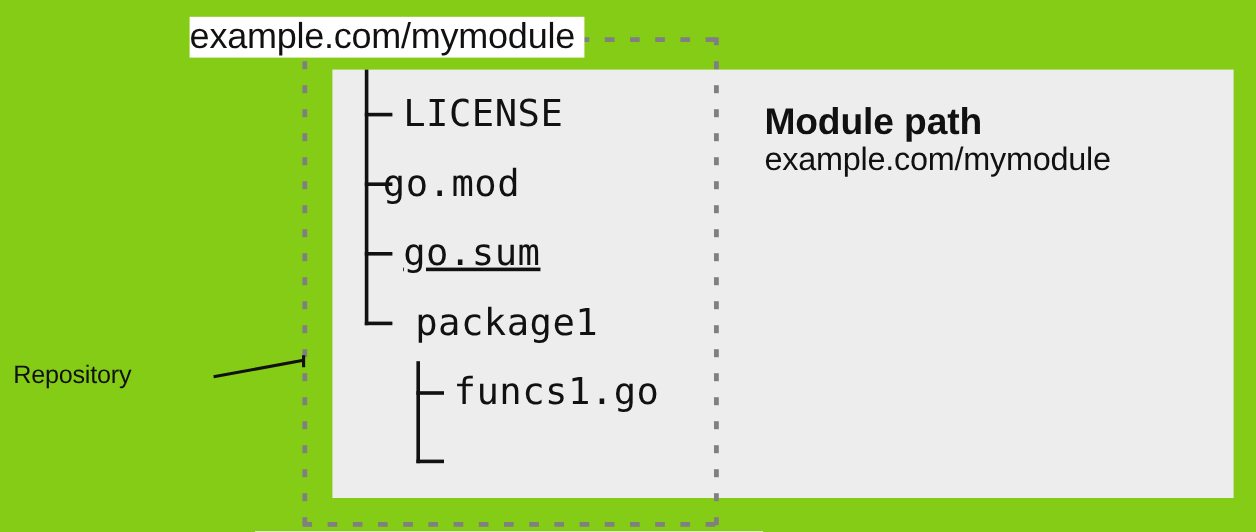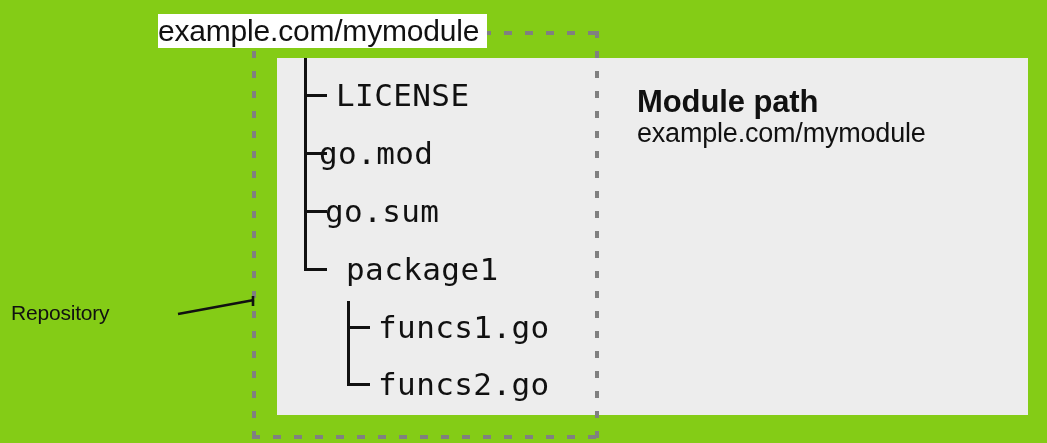--- a/index.html
+++ b/index.html
@@ -154,24 +154,23 @@
     <div class="tree-rule h" style="left:27px; top:94px;  width:23px;"></div>
     <div class="tree-rule h" style="left:27px; top:152px; width:23px;"></div>
     <div class="tree-rule h" style="left:27px; top:210px; width:23px;"></div>
 
     <div class="tree-rule v" style="left:70px; top:243px; height:85px;"></div>
     <div class="tree-rule h" style="left:70px; top:268px; width:23px;"></div>
     <div class="tree-rule h" style="left:70px; top:325px; width:23px;"></div>
 
     <div class="tree-row" style="left:59px; top:20px;">LICENSE</div>
     <div class="tree-row" style="left:42px; top:78px;">go.mod</div>
-    <div class="tree-row" style="left:48px; top:136px;">go.sum</div>
+    <div class="tree-row" style="left:59px; top:136px;text-decoration:underline;">go.sum</div>
     <div class="tree-row" style="left:69px; top:194px;">package1</div>
     <div class="tree-row" style="left:101px; top:252px;text-align:center;">funcs1.go</div>
-    <div class="tree-row" style="left:101px; top:309px;">funcs2.go</div>
   </div>
 
   <div class="annotation">
     <div class="annotation-title">Module path</div>
     <div class="annotation-value">example.com/mymodule</div>
   </div>
 
 </div>
 
 </body></html>

